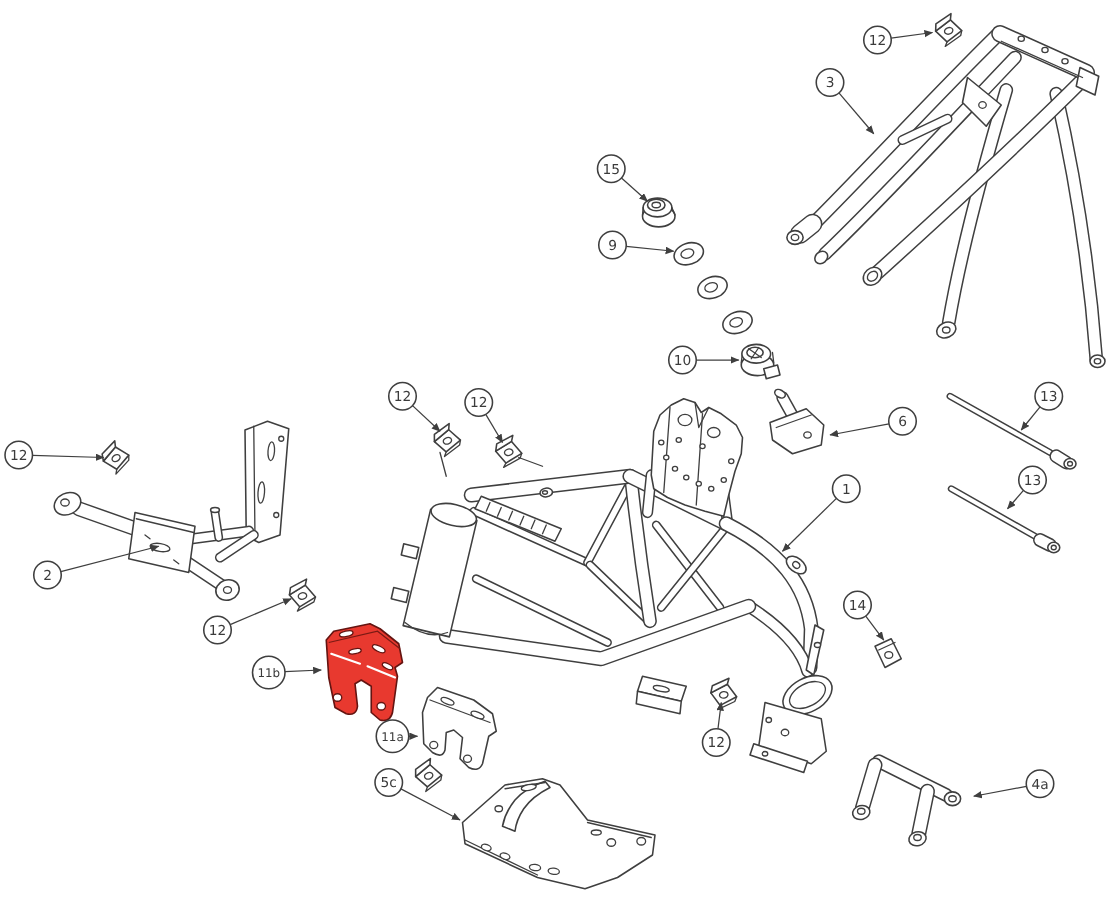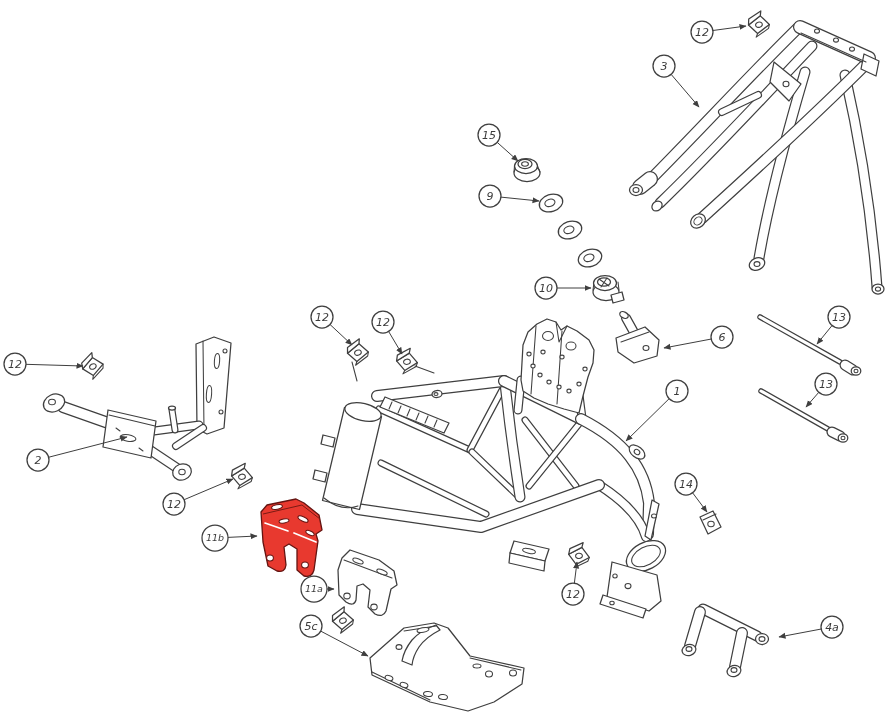--- a/index.html
+++ b/index.html
@@ -1,17 +1,17 @@
 <!DOCTYPE html>
 <html><head>
 <meta charset="utf-8">
 <style>
   html,body{margin:0;padding:0;background:#ffffff;}
   .stage{width:895px;height:720px;background:#ffffff;position:relative;overflow:hidden;
-         font-family:"DejaVu Sans", sans-serif;font-style:italic;}
+         font-family:"DejaVu Sans", sans-serif;}
   svg{display:block;}
   .plate{fill:#ffffff;stroke:#3f3f3f;stroke-width:1.25;stroke-linejoin:round;}
   .hole{fill:#ffffff;stroke:#3f3f3f;stroke-width:1.05;}
   .darkline{fill:none;stroke:#3f3f3f;stroke-width:1.05;stroke-linejoin:round;stroke-linecap:round;}
   .red-part{fill:#e8392f;stroke:#641411;stroke-width:1.3;stroke-linejoin:round;}
   .red-line{fill:none;stroke:#7a1a14;stroke-width:1;}
   .red-hole{fill:#ffffff;stroke:#641411;stroke-width:1.05;}
   .white-dash{fill:none;stroke:#ffffff;stroke-width:1.7;stroke-linecap:round;}
   .callout-circle{fill:#ffffff;stroke:#3f3f3f;stroke-width:1.25;}
   .callout-text{fill:#3b3b3b;text-anchor:middle;}

